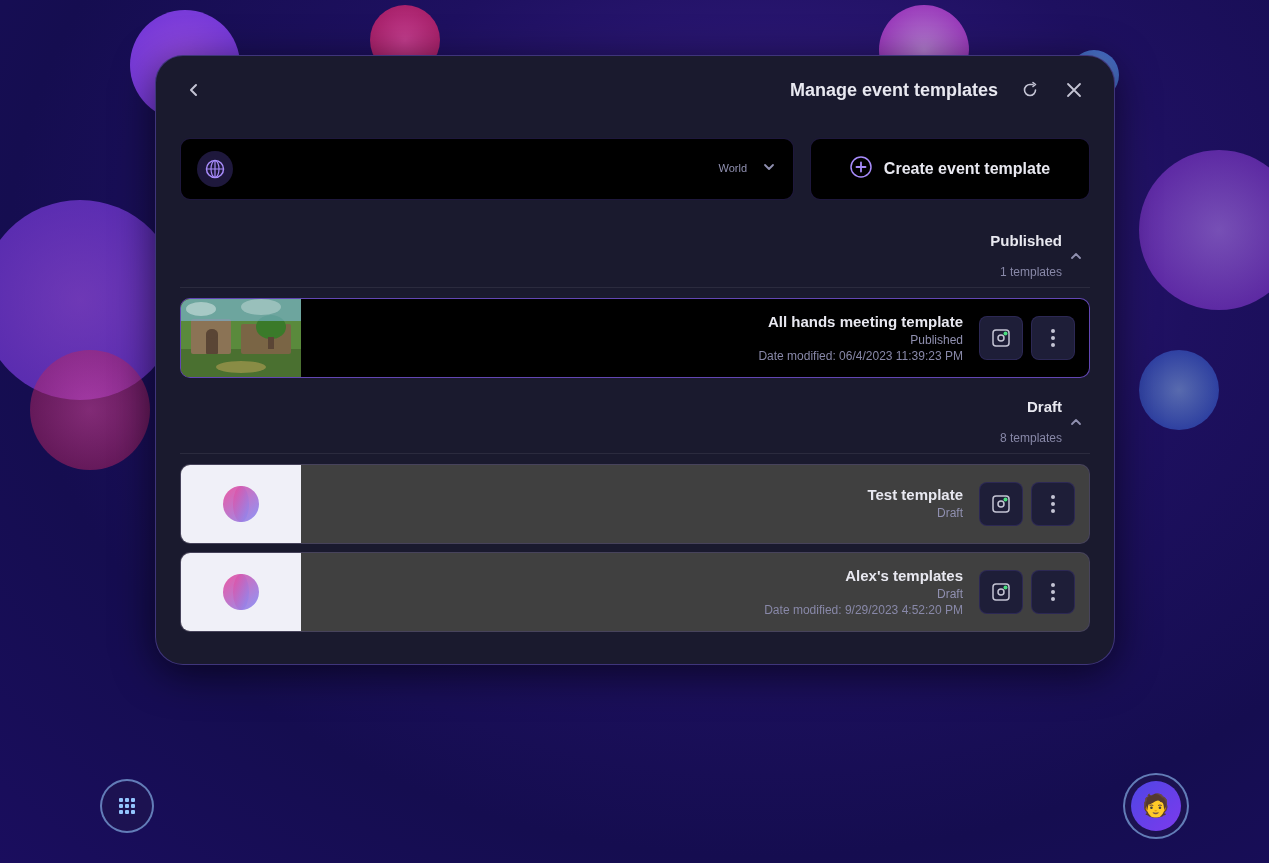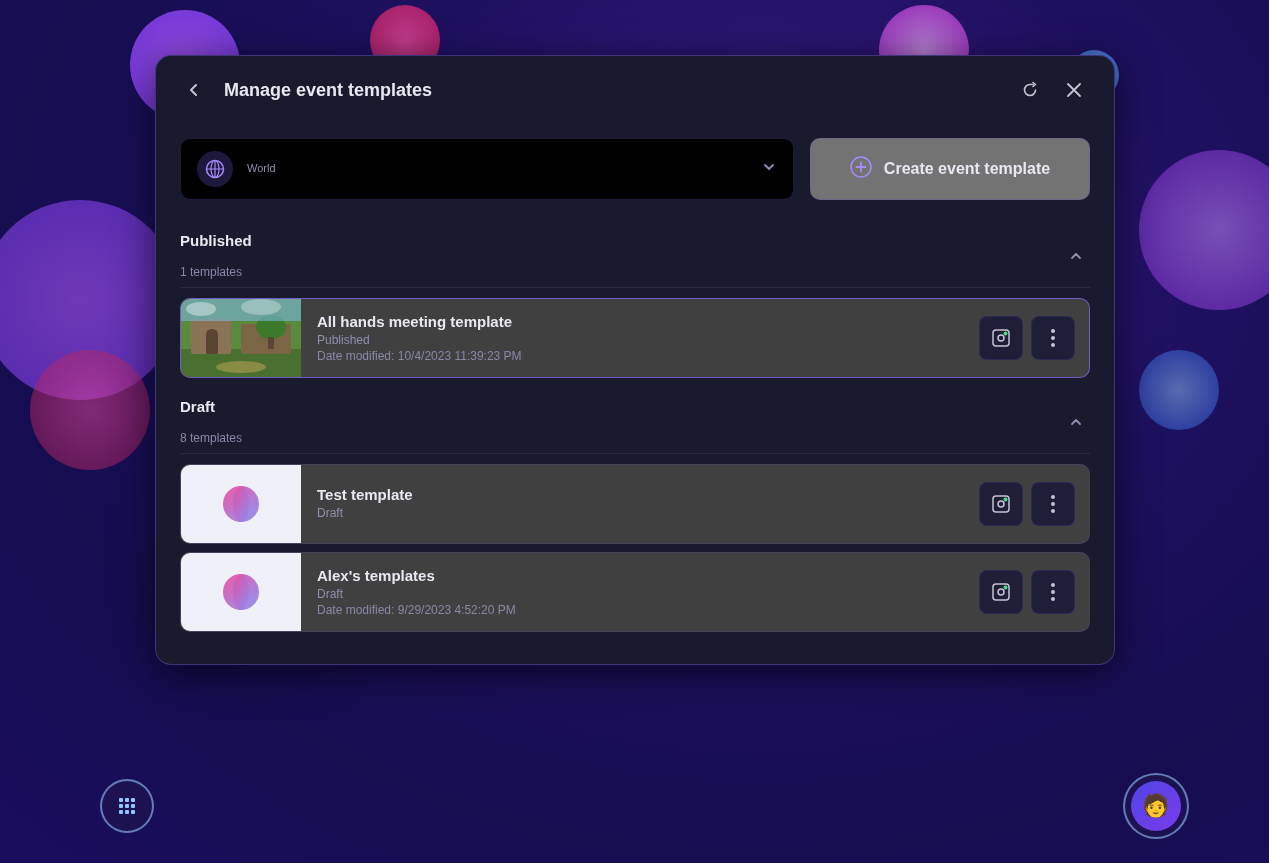--- a/index.html
+++ b/index.html
@@ -70,26 +70,27 @@
       cursor: pointer;
     }
 
     
     .dialog {
       position: absolute;
       top: 55px;
       left: 155px;
       width: 960px;
       background: #1a1a2e;
-      border-radius: 16px;
+      border-radius: 28px;
       border: 1.5px solid rgba(100, 80, 200, 0.5);
       padding: 0;
       z-index: 20;
       box-shadow: 0 8px 40px rgba(0,0,0,0.6);
       overflow: hidden;
+      text-align: right;
     }
 
     
     .dialog-header {
       display: flex;
       align-items: center;
       padding: 18px 24px 16px 24px;
       gap: 16px;
       border-bottom: none;
     }
@@ -183,21 +184,21 @@
       font-weight: 600;
       color: #e8e8f0;
     }
 
     .chevron-down {
       color: #9090b0;
       font-size: 16px;
     }
 
     .create-btn {
-      background: #737373;
+      background: #000000;
       border-radius: 10px;
       padding: 12px 24px;
       display: flex;
       align-items: center;
       gap: 12px;
       cursor: pointer;
       border: 1px solid rgba(100,80,200,0.3);
       min-width: 280px;
       justify-content: center;
     }
@@ -258,21 +259,21 @@
       border-radius: 10px;
       padding: 0;
       margin-bottom: 8px;
       border: 1px solid rgba(100,80,200,0.2);
       overflow: hidden;
       cursor: pointer;
     }
 
     .template-item.active {
       border: 1.5px solid rgba(140, 100, 255, 0.7);
-      background: #404040;
+      background: #000000;
     }
 
     .template-thumb {
       width: 120px;
       height: 78px;
       flex-shrink: 0;
       background: #1a1a30;
       overflow: hidden;
     }
 
@@ -497,21 +498,21 @@
 
               <rect y="0" width="120" height="22" fill="#7ab8e0" opacity="0.6"></rect>
               <ellipse cx="20" cy="10" rx="15" ry="7" fill="white" opacity="0.4"></ellipse>
               <ellipse cx="80" cy="8" rx="20" ry="8" fill="white" opacity="0.3"></ellipse>
             </svg>
           </div>
         </div>
         <div class="template-info">
           <div class="template-name">All hands meeting template</div>
           <div class="template-status">Published</div>
-          <div class="template-date">Date modified: 10/4/2023 11:39:23 PM</div>
+          <div class="template-date">Date modified: 06/4/2023 11:39:23 PM</div>
         </div>
         <div class="template-actions">
           <div class="action-btn">
             <svg width="20" height="20" viewBox="0 0 20 20" fill="none">
               <rect x="2" y="2" width="16" height="16" rx="3" stroke="#c4c4d4" stroke-width="1.5"></rect>
               <circle cx="10" cy="10" r="3" stroke="#c4c4d4" stroke-width="1.5"></circle>
               <circle cx="14.5" cy="5.5" r="2" fill="#4ade80"></circle>
             </svg>
           </div>
           <div class="action-btn">

